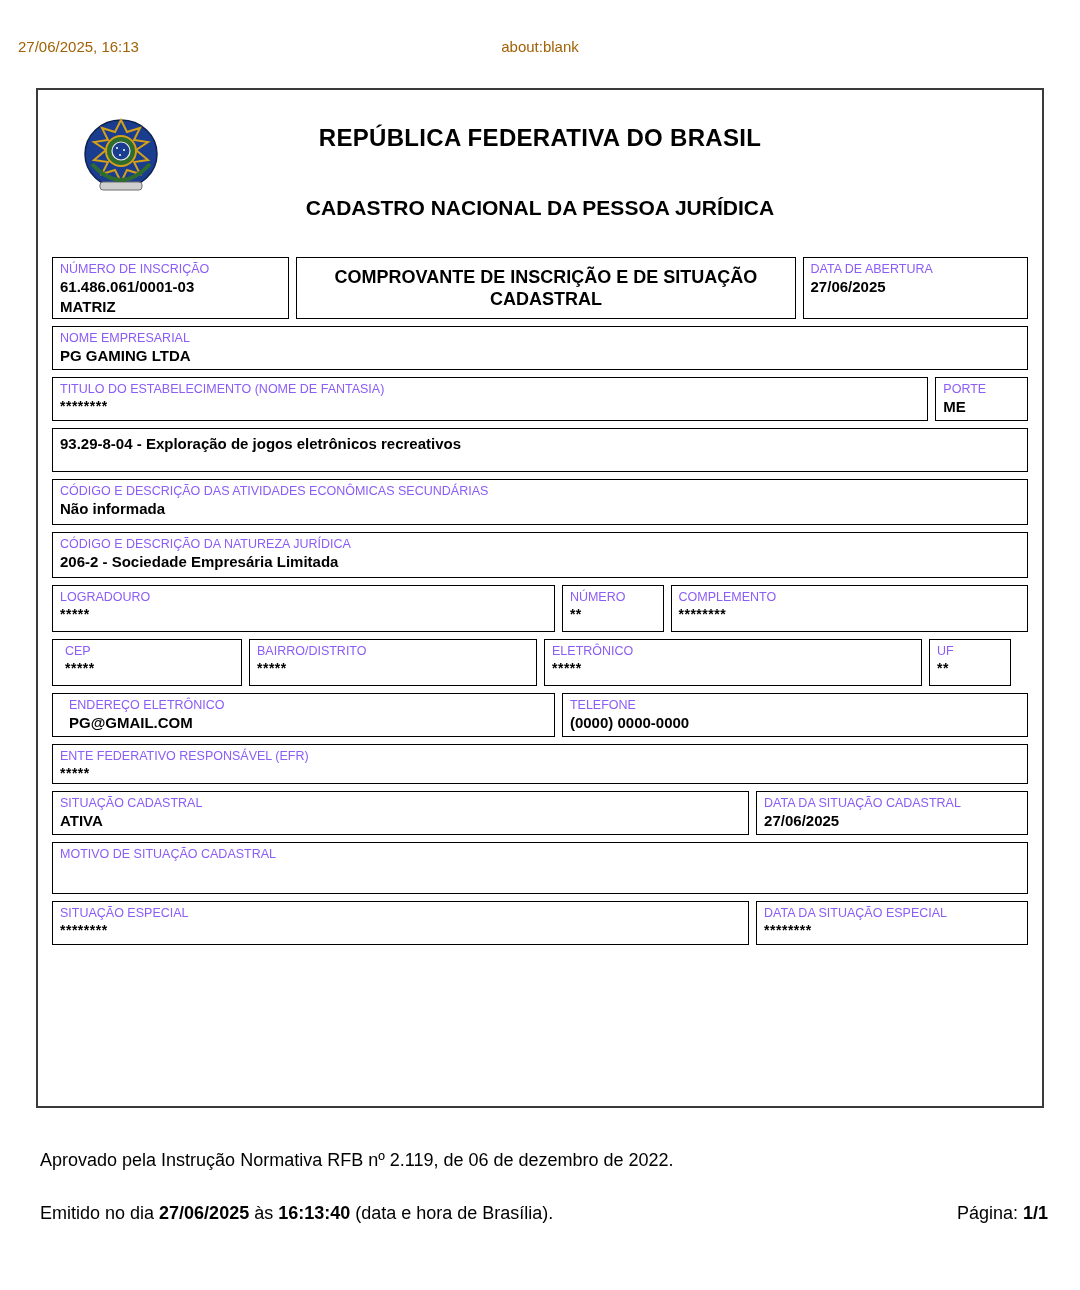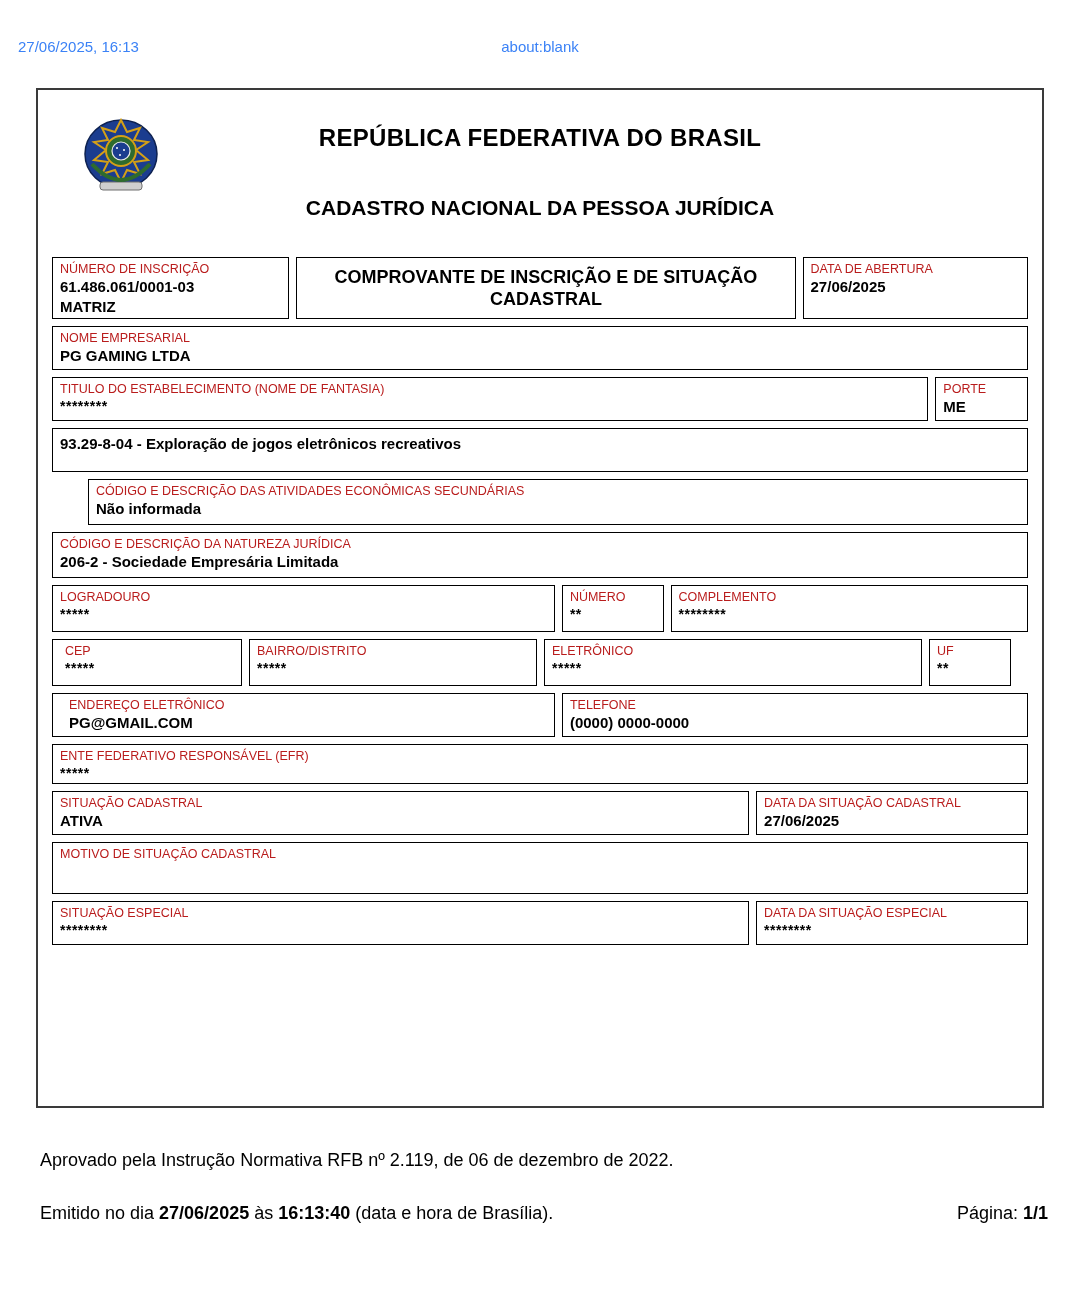--- a/index.html
+++ b/index.html
@@ -15,21 +15,21 @@
     position: relative;
     overflow: hidden;
   }
   .print-header {
     position: absolute;
     top: 38px;
     left: 0;
     width: 1080px;
     height: 20px;
     font-size: 15px;
-    color: #3b82f6;
+    color: #a16207;
   }
   .print-header .ph-date {
     position: absolute;
     left: 18px;
     top: 0;
   }
   .print-header .ph-url {
     position: absolute;
     left: 0;
     top: 0;
@@ -80,21 +80,21 @@
   .box {
     border: 1px solid #000;
     box-sizing: border-box;
     padding: 4px 7px 5px 7px;
     position: relative;
   }
   .lbl {
     font-size: 12.5px;
     line-height: 14px;
     font-weight: normal;
-    color: #b91c1c;
+    color: #8b5cf6;
     white-space: nowrap;
   }
   .val {
     font-size: 15px;
     line-height: 19px;
     font-weight: bold;
     margin-top: 1px;
   }
   .val.stars {
     font-size: 14px;
@@ -209,21 +209,21 @@
     </div>
   </div>
 
   <div class="row">
     <div class="box" style="width:980px;height:44px;">
       <div class="val">93.29-8-04 - Exploração de jogos eletrônicos recreativos</div>
     </div>
   </div>
 
   <div class="row">
-    <div class="box" style="width:980px;height:46px;margin-left:36px;">
+    <div class="box" style="width:980px;height:46px;">
       <div class="lbl">CÓDIGO E DESCRIÇÃO DAS ATIVIDADES ECONÔMICAS SECUNDÁRIAS</div>
       <div class="val">Não informada</div>
     </div>
   </div>
 
   <div class="row">
     <div class="box" style="width:980px;height:46px;">
       <div class="lbl">CÓDIGO E DESCRIÇÃO DA NATUREZA JURÍDICA</div>
       <div class="val">206-2 - Sociedade Empresária Limitada</div>
     </div>

